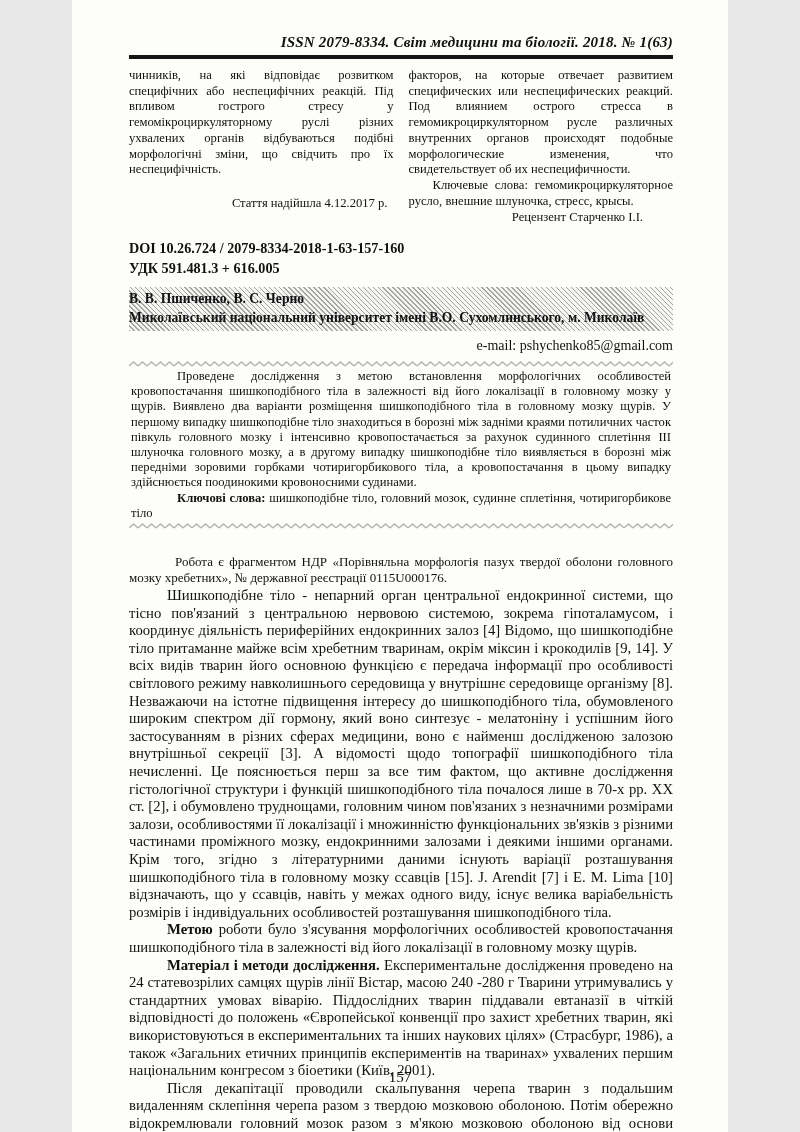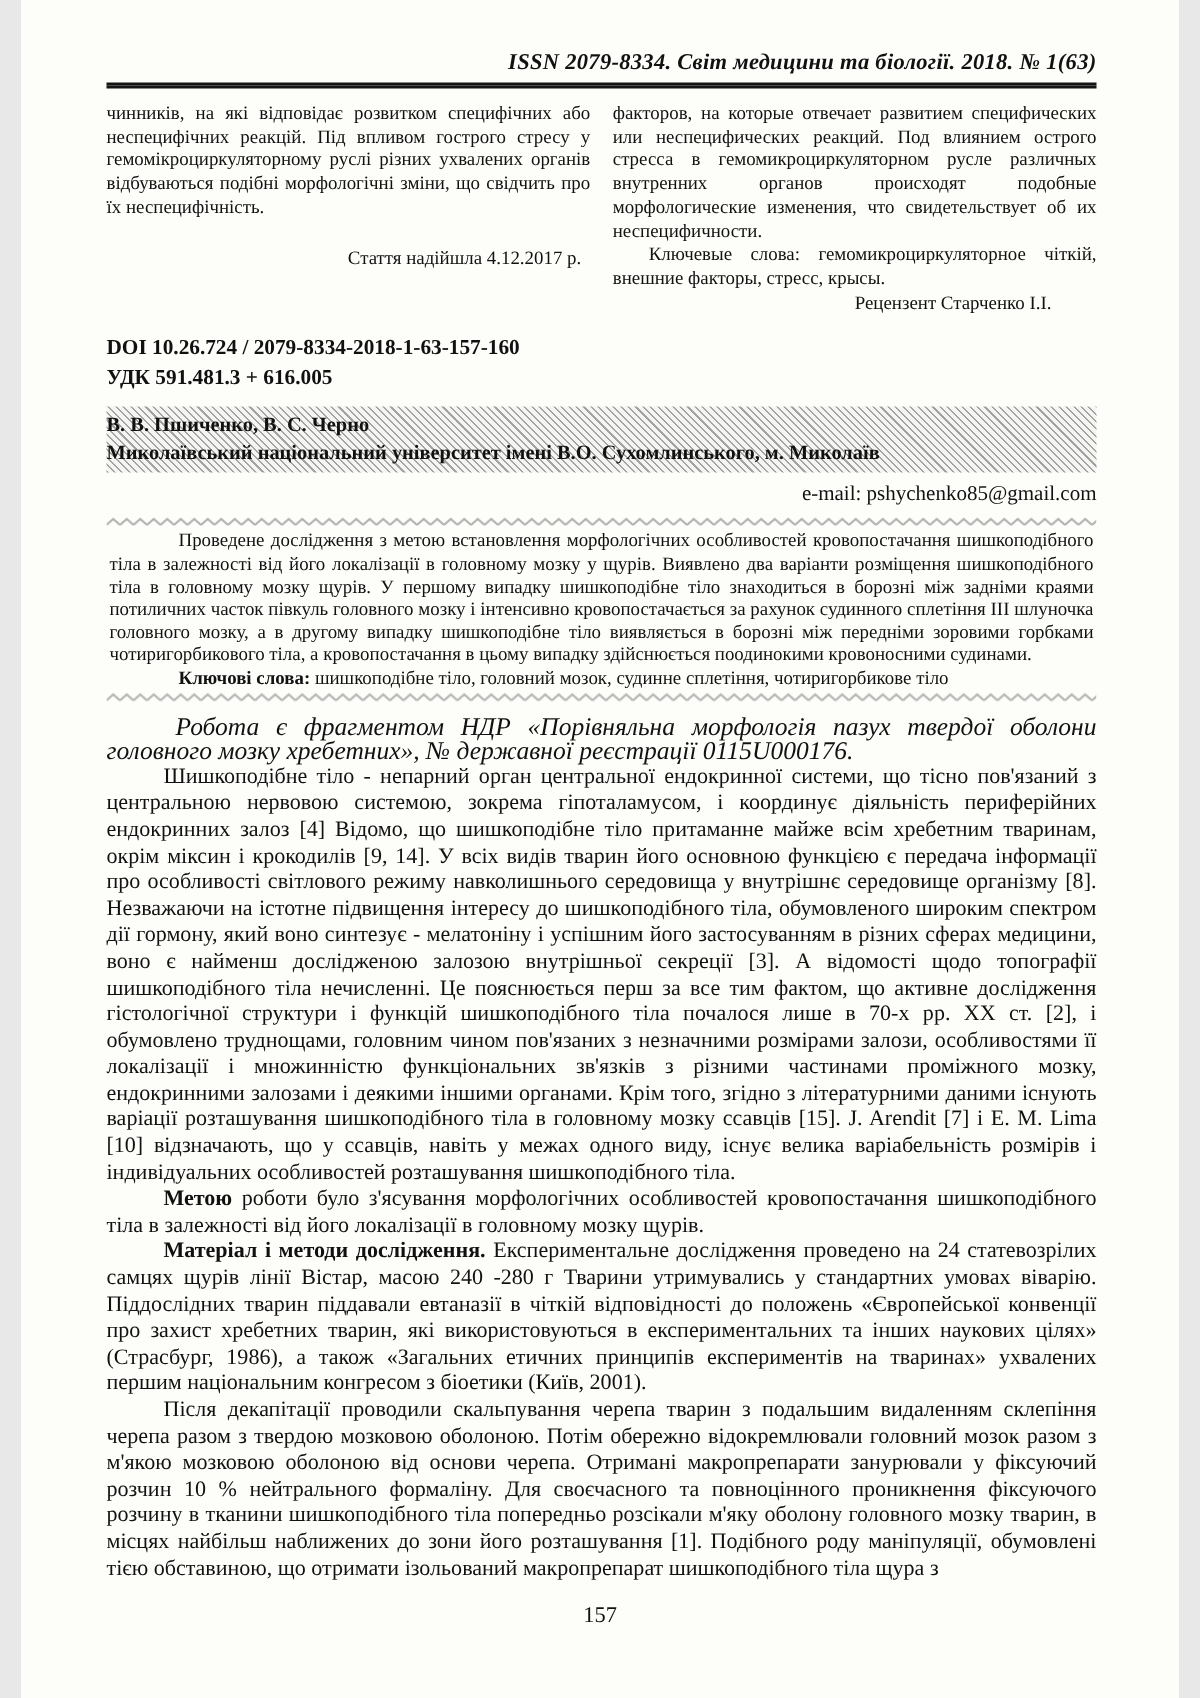--- a/index.html
+++ b/index.html
@@ -1,19 +1,19 @@
 <!DOCTYPE html>
 <html lang="uk"><head>
 <meta charset="utf-8">
 <style>
   * { margin: 0; padding: 0; box-sizing: border-box; }
   html, body { background: #e8e8e8; }
   .page {
     position: relative;
-    width: 772px;
+    width: 656px;
     height: 1132px;
     margin: 0 auto;
     background: #fdfdfa;
     color: #111;
     font-family: "Liberation Serif", "DejaVu Serif", serif;
     padding: 34px 55px 0 57px;
     overflow: hidden;
   }
   
   .journal-header {
@@ -72,23 +72,22 @@
   .zigzag.top { margin-top: 6px; }
   .abstract-block {
     font-size: 12.6px;
     line-height: 15.2px;
     text-align: justify;
     padding: 1px 2px;
   }
   .abstract-block p { text-indent: 46px; }
   
   .funding-note {
-    margin-top: 8px;
-    font-style: italic;
-    font-size: 17px;
+    margin-top: 24px;
+    font-size: 13px;
     line-height: 16px;
     text-align: justify;
     text-indent: 46px;
   }
   
   .body-text {
     margin-top: 1px;
     font-size: 14.7px;
     line-height: 17.6px;
     text-align: justify;
@@ -112,21 +111,21 @@
   <div class="journal-header">ISSN 2079-8334. Світ медицини та біології. 2018. № 1(63)</div>
   <div class="double-rule"></div>
 
   <div class="resume-cols">
     <div class="resume-col">
       <p>чинників, на які відповідає розвитком специфічних або неспецифічних реакцій. Під впливом гострого стресу у гемомікроциркуляторному руслі різних ухвалених органів відбуваються подібні морфологічні зміни, що свідчить про їх неспецифічність.</p>
       <p class="col-note-left">Стаття надійшла 4.12.2017 р.</p>
     </div>
     <div class="resume-col">
       <p>факторов, на которые отвечает развитием специфических или неспецифических реакций. Под влиянием острого стресса в гемомикроциркуляторном русле различных внутренних органов происходят подобные морфологические изменения, что свидетельствует об их неспецифичности.</p>
-      <p class="kw">Ключевые слова: гемомикроциркуляторное чіткій, внешние факторы, стресс, крысы.</p>
+      <p class="kw">Ключевые слова: гемомикроциркуляторное русло, внешние шлуночка, стресс, крысы.</p>
       <p class="col-note-right">Рецензент Старченко І.І.</p>
     </div>
   </div>
 
   <div class="identifiers">
     <div>DOI 10.26.724 / 2079-8334-2018-1-63-157-160</div>
     <div>УДК 591.481.3 + 616.005</div>
   </div>
 
   <div class="authors-band">

